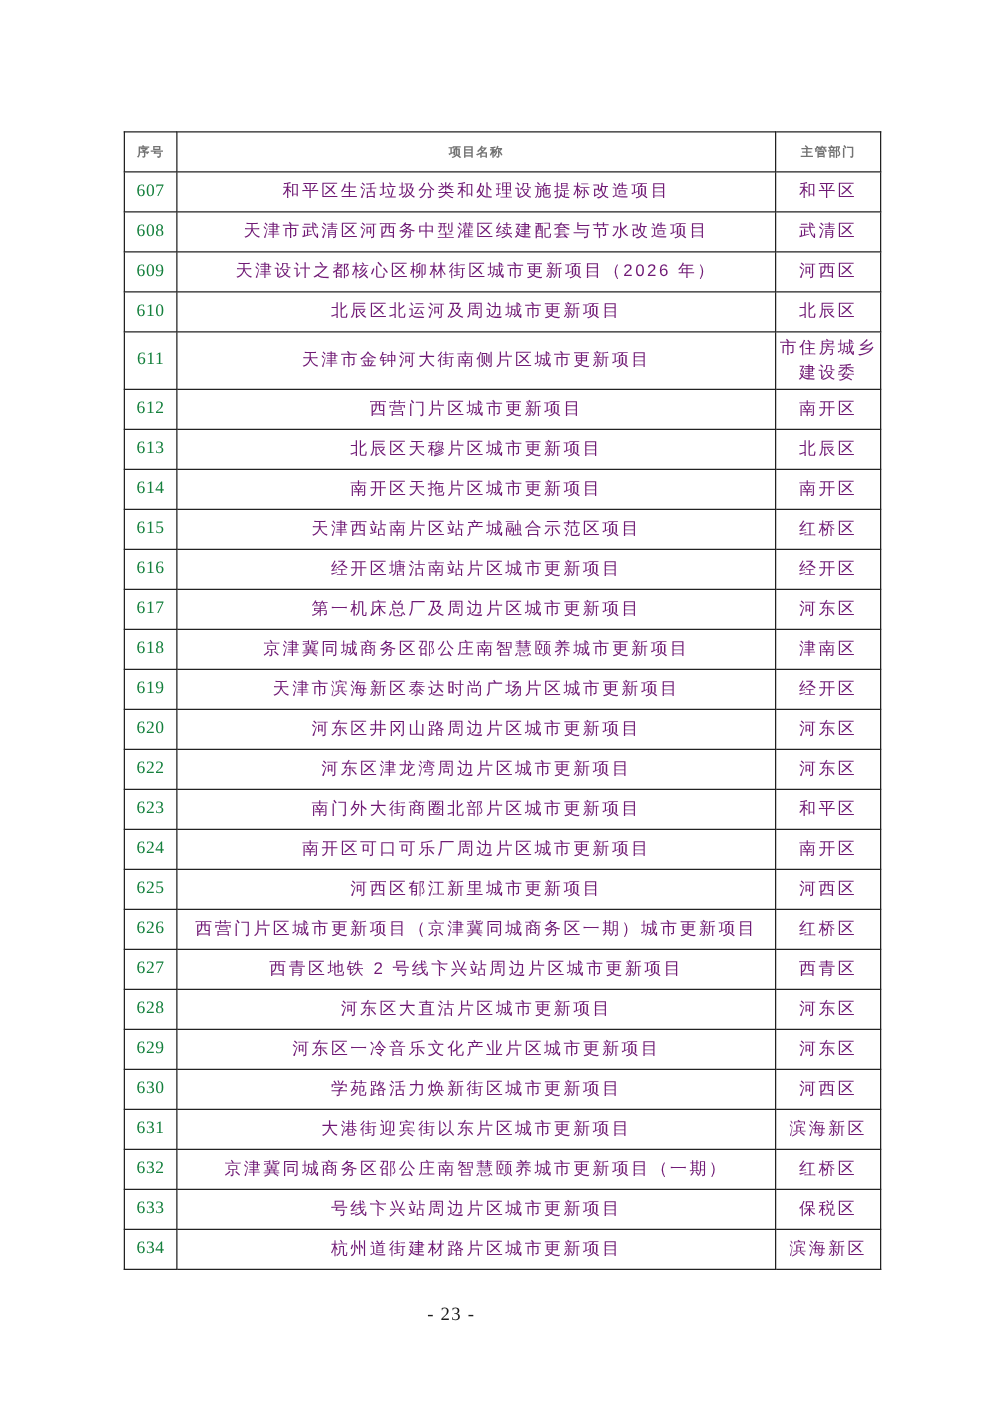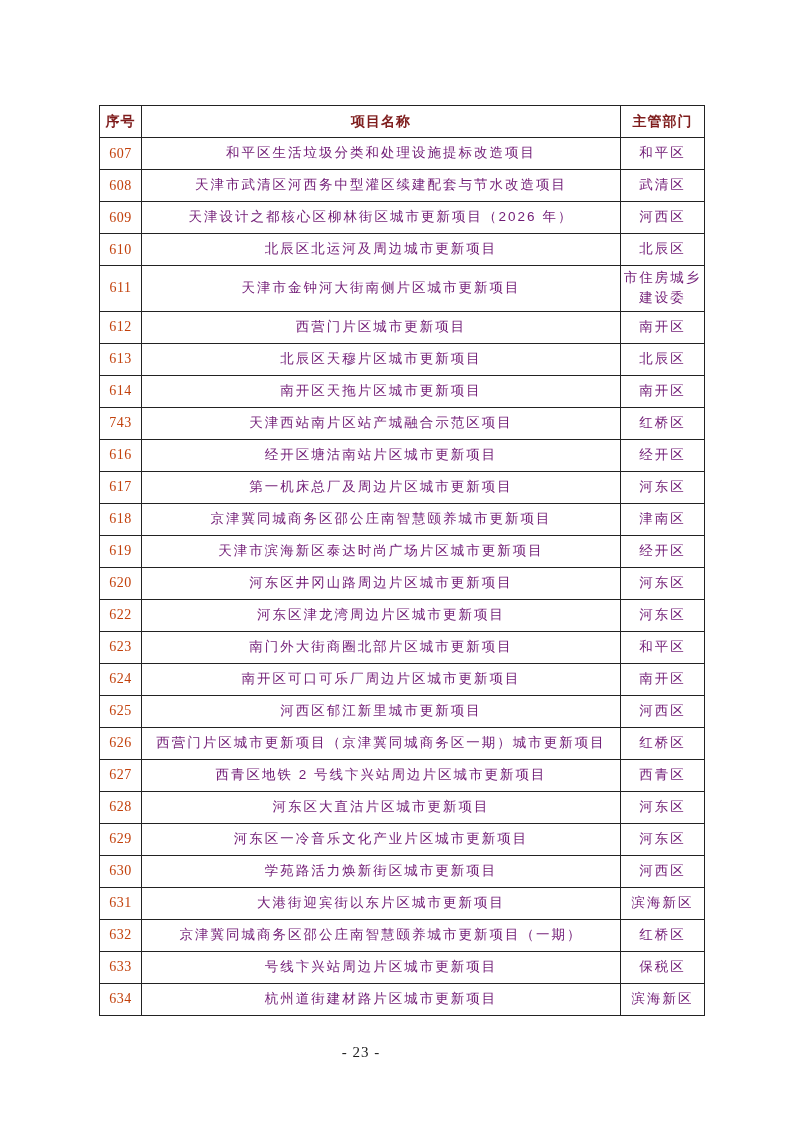--- a/index.html
+++ b/index.html
@@ -26,30 +26,30 @@
   col.c3 { width: 84px; }
   th, td {
     border: 1px solid #222222;
     text-align: center;
     vertical-align: middle;
     padding: 2px 1px;
     overflow: hidden;
   }
   th {
     height: 27px;
-    font-size: 14px;
+    font-size: 10px;
     font-weight: bold;
-    color: #7f1d1d;
+    color: #737373;
     letter-spacing: 1px;
   }
   td { height: 27px; }
   td.num {
     font-family: "Liberation Serif", serif;
     font-size: 14px;
-    color: #c2410c;
+    color: #15803d;
     letter-spacing: 0.5px;
   }
   td.name, td.dept {
     font-size: 13.5px;
     color: #701a75;
     letter-spacing: 2px;
     line-height: 1.5;
   }
   td.dept {
     white-space: pre-line;
@@ -119,21 +119,21 @@
           <td class="num">613</td>
           <td class="name">北辰区天穆片区城市更新项目</td>
           <td class="dept">北辰区</td>
         </tr>
         <tr>
           <td class="num">614</td>
           <td class="name">南开区天拖片区城市更新项目</td>
           <td class="dept">南开区</td>
         </tr>
         <tr>
-          <td class="num">743</td>
+          <td class="num">615</td>
           <td class="name">天津西站南片区站产城融合示范区项目</td>
           <td class="dept">红桥区</td>
         </tr>
         <tr>
           <td class="num">616</td>
           <td class="name">经开区塘沽南站片区城市更新项目</td>
           <td class="dept">经开区</td>
         </tr>
         <tr>
           <td class="num">617</td>

